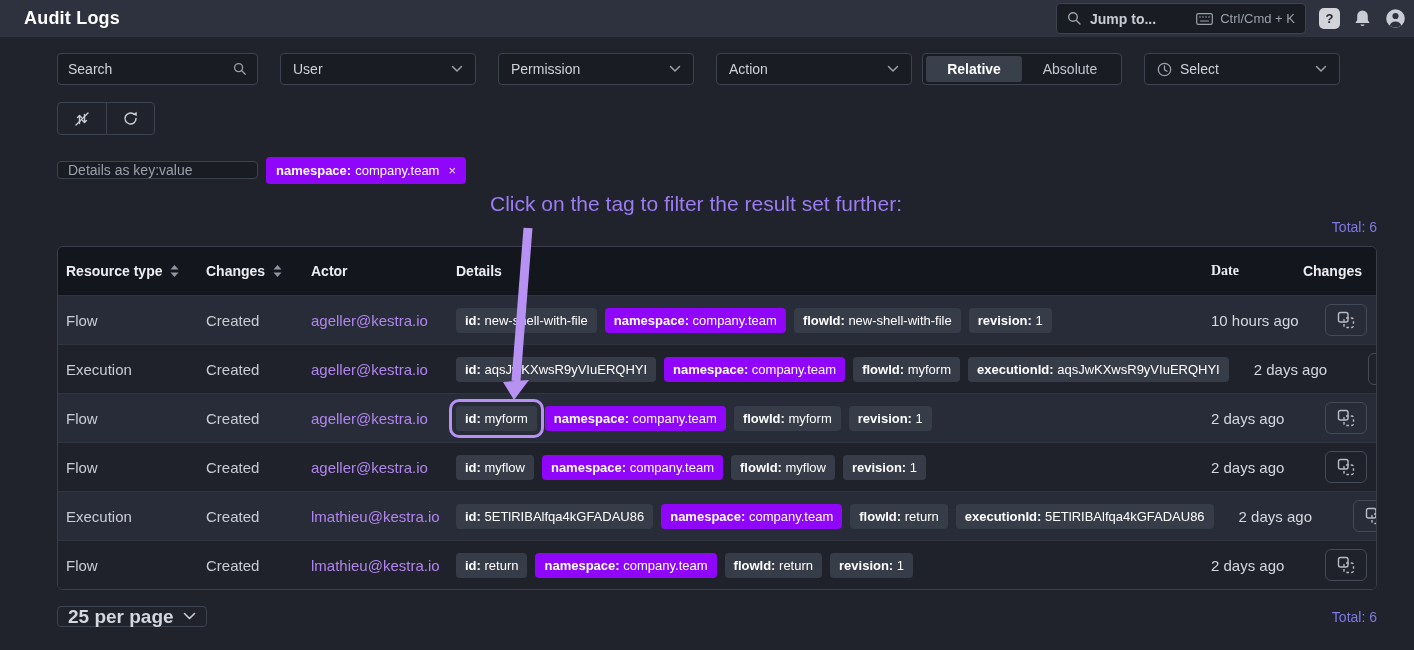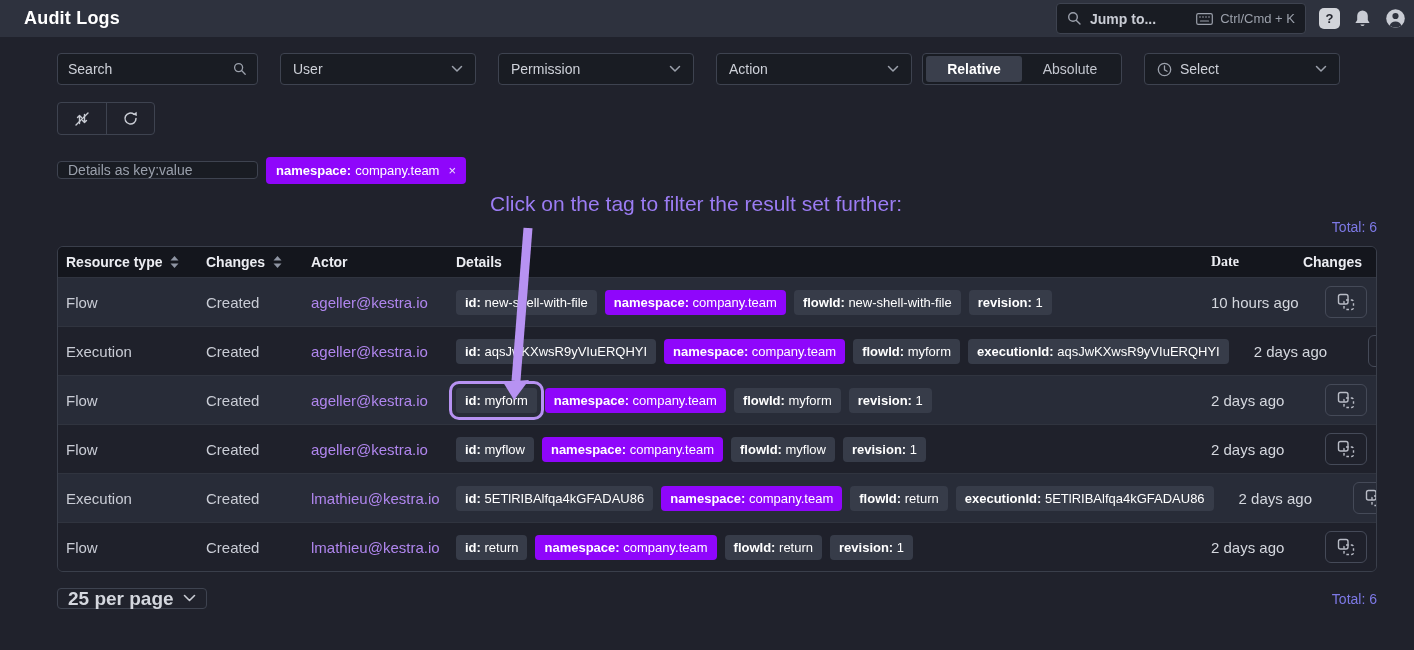--- a/index.html
+++ b/index.html
@@ -47,21 +47,21 @@
   .filter-tag { background:#8f06fb; color:#ffffff; border-radius:4px; padding:6px 10px; font-size:13px; display:flex; align-items:center; white-space:nowrap; cursor:pointer; }
   .filter-tag b { font-weight:bold; }
   .filter-tag .close { margin-left:9px; font-size:13px; color:#efe2ff; cursor:pointer; }
 
   .annotation { position:absolute; left:490px; top:192px; color:#9b7cf3; font-size:21px; z-index:45; }
   .top-total { position:absolute; right:37px; top:219px; color:#7d79e6; font-size:14px; }
 
   
   .table { margin-top:60px; border:1px solid #3a3f4b; border-radius:6px; overflow:hidden; }
   .grid-cols { display:grid; grid-template-columns:140px 105px 145px 1fr 115px 75px; align-items:center; }
-  .thead { background:#14161d; height:30px; color:#ecedf2; font-weight:bold; font-size:14px; }
+  .thead { background:#14161d; height:48px; color:#ecedf2; font-weight:bold; font-size:14px; }
   .th { padding-left:8px; display:flex; align-items:center; gap:8px; }
   .th.col-date { padding-left:25px;font-family:Liberation Serif, serif; }
   .th.col-changes-btn { justify-content:flex-end; padding-right:14px; }
   .trow { min-height:49px; border-top:1px solid #30343f; font-size:15px; }
   .trow:nth-child(odd) { background:#282c38; }
   .trow:nth-child(even) { background:#1f212b; }
   .cell { padding-left:8px; }
   .c-actor { color:#b086ee; cursor:pointer; }
   .c-details { display:flex; align-items:center; gap:8px; overflow:visible; white-space:nowrap; }
   .c-date { padding-left:25px; color:#d4d7de; }

